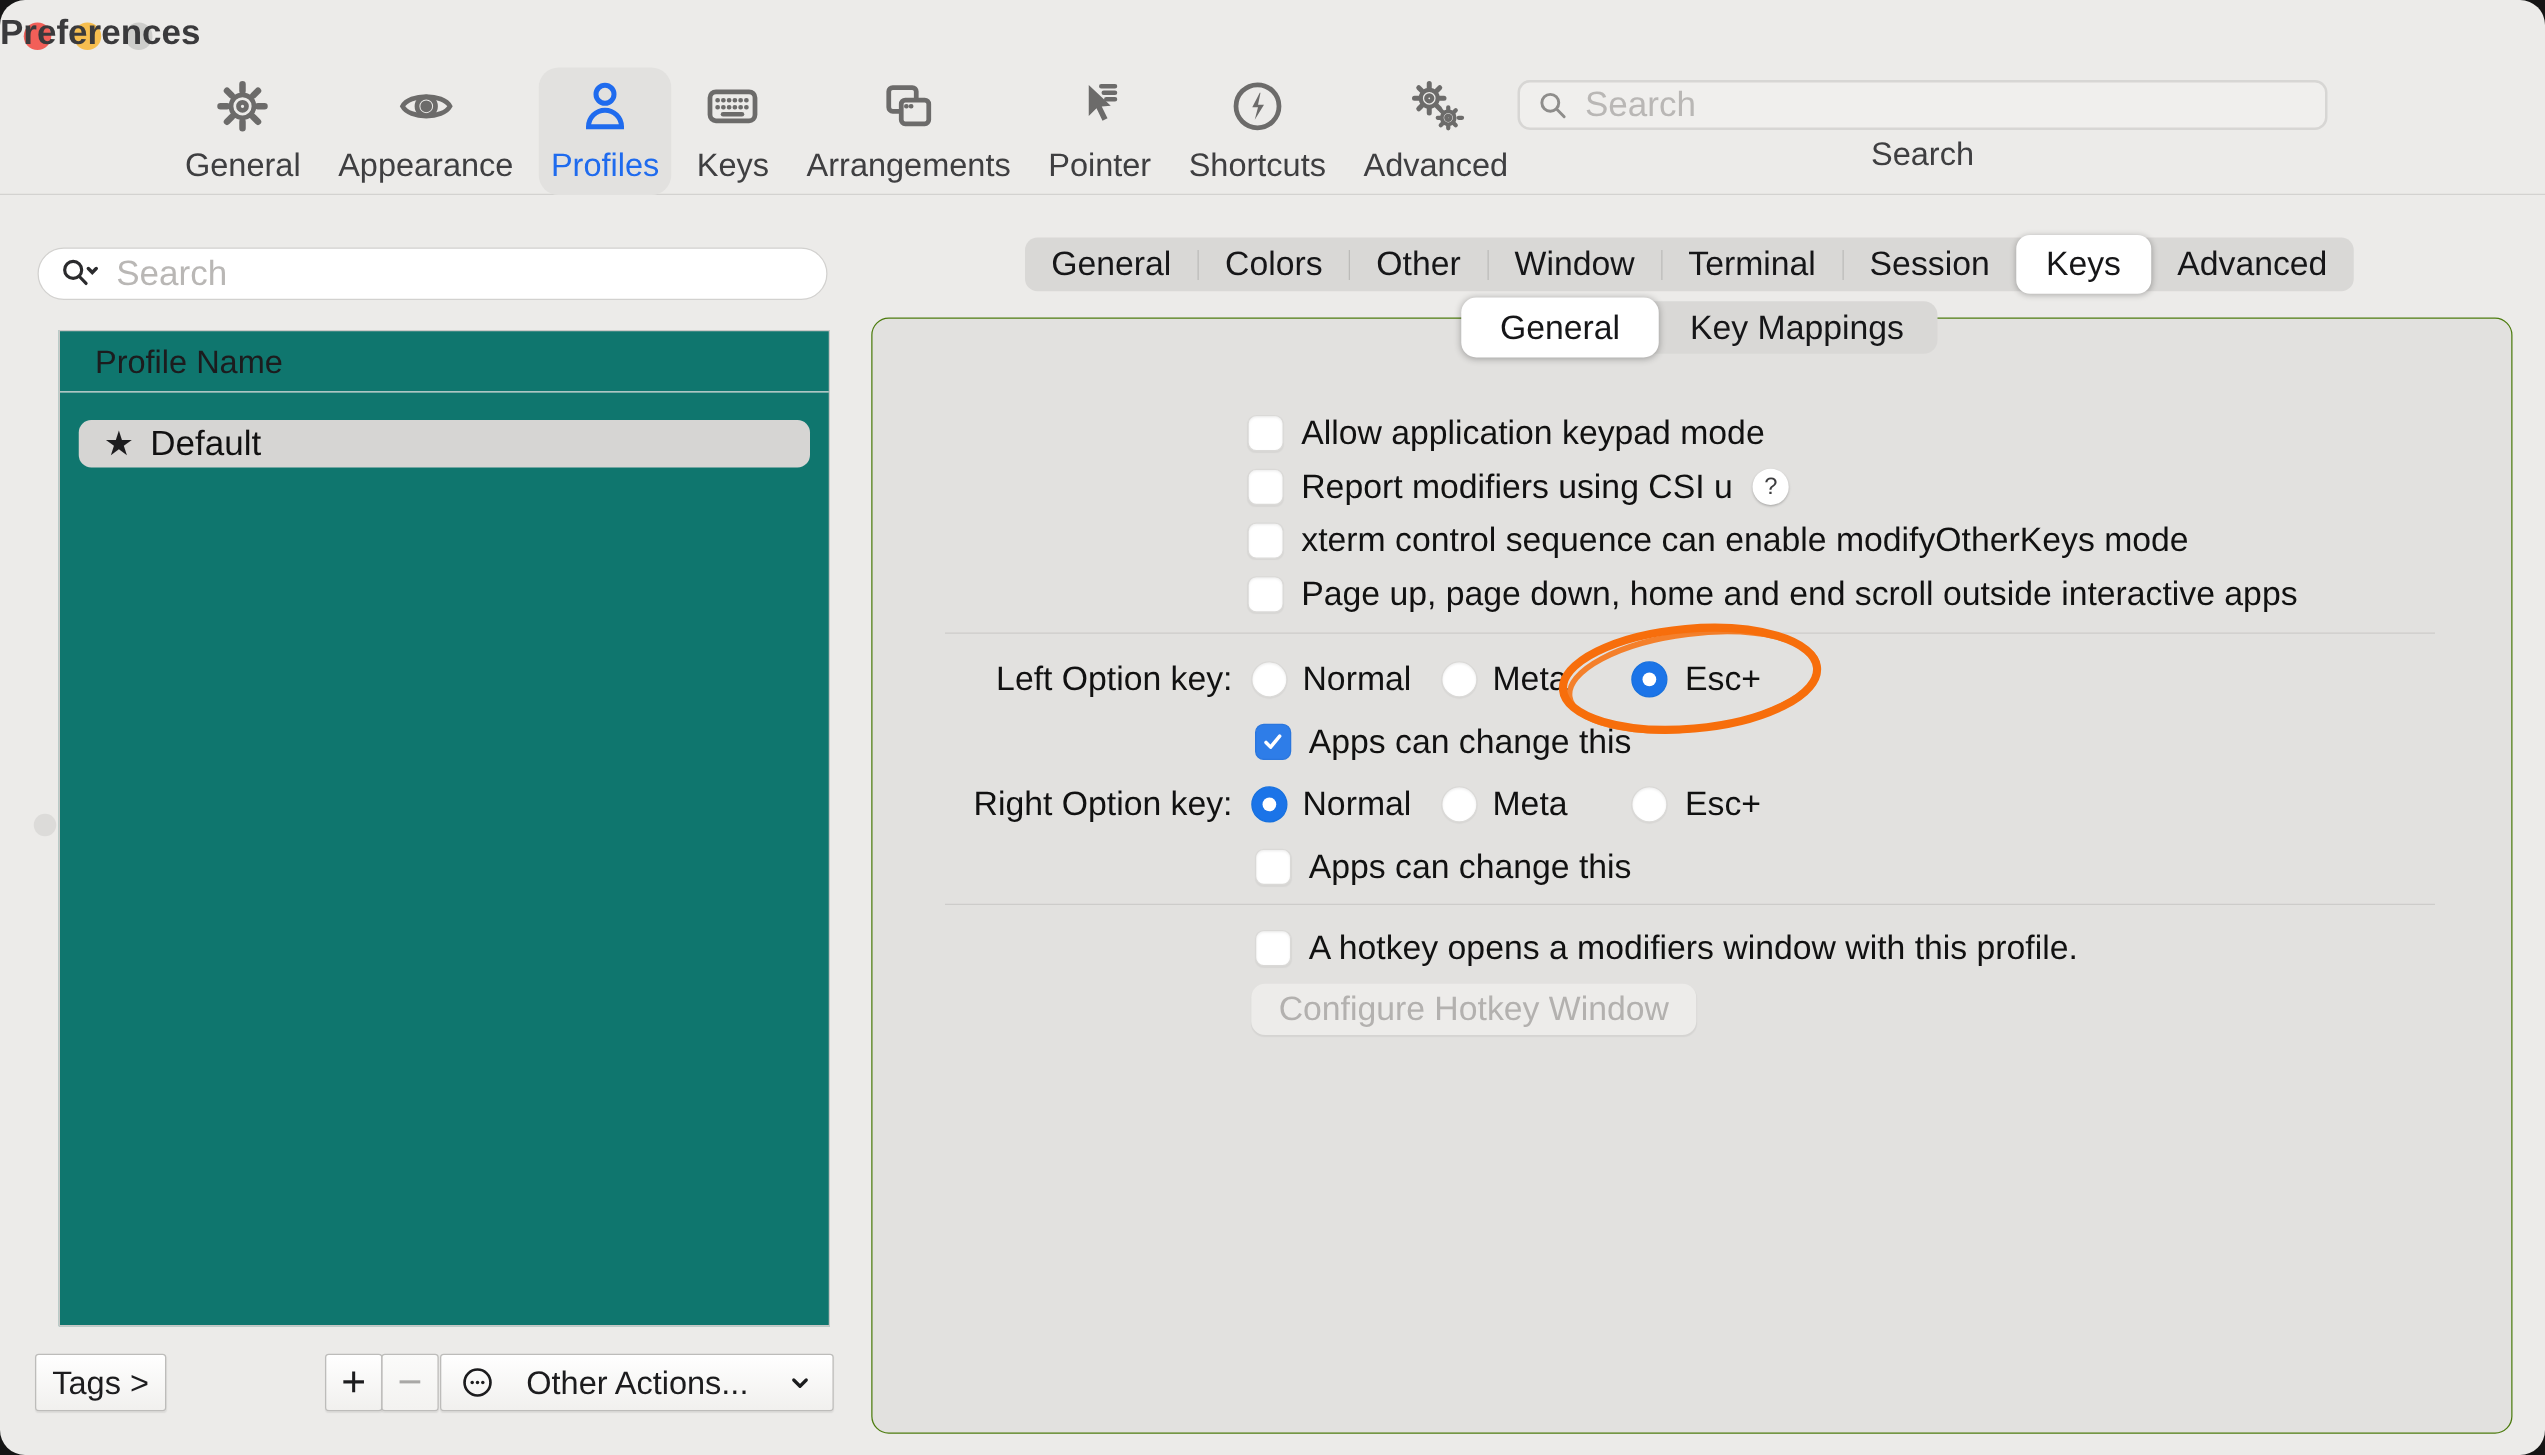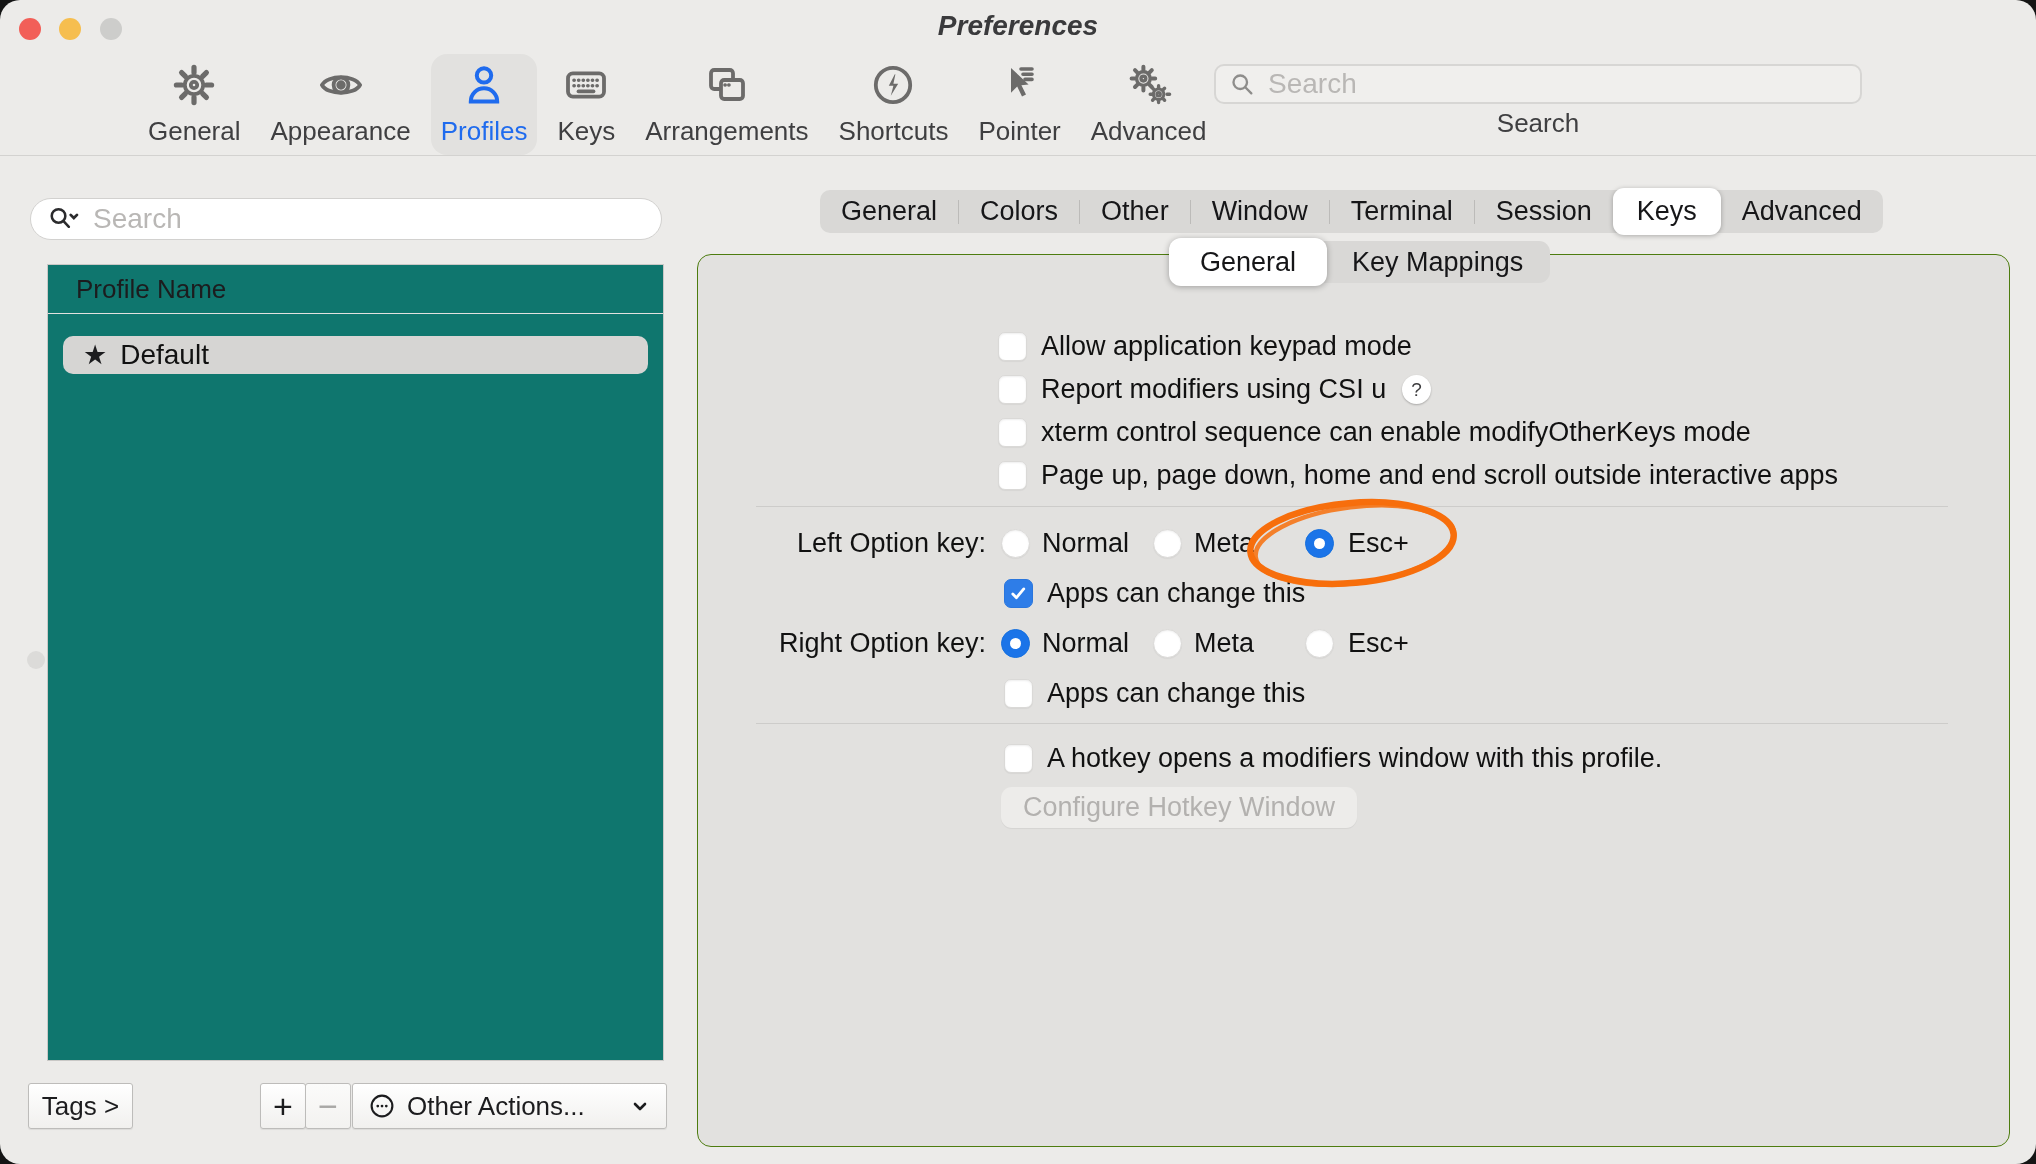--- a/index.html
+++ b/index.html
@@ -5,21 +5,21 @@
   html,body{margin:0;padding:0;}
   body{width:2036px;height:1164px;background:#151515;font-family:"Liberation Sans","DejaVu Sans",sans-serif;-webkit-font-smoothing:antialiased;}
   .window{position:absolute;inset:0;background:#ecebe9;border-radius:20px;overflow:hidden;color:#1d1d1f;}
 
   
   .titlebar{position:absolute;left:0;top:0;right:0;height:155px;border-bottom:1px solid #d3d2d0;}
   .tl{position:absolute;top:18px;width:22px;height:22px;border-radius:50%;}
   .tl.red{left:19px;background:#f25f58;}
   .tl.yellow{left:59px;background:#f6be4f;}
   .tl.gray{left:100px;background:#cdcdcb;}
-  .win-title{position:absolute;top:10px;left:0;right:0;text-align:center;font-size:28px;font-weight:bold;color:#3a3a3c;font-style:italic;}
+  .win-title{position:absolute;top:10px;left:0;right:0;font-size:28px;font-weight:bold;color:#3a3a3c;}
 
   .toolbar{position:absolute;left:138px;top:54px;display:flex;gap:10px;align-items:flex-start;}
   .tb-item{display:flex;flex-direction:column;align-items:center;padding:7px 10px 8px;border-radius:16px;color:#6c6b6a;cursor:default;}
   .tb-item .tb-label{font-size:26px;color:#3f3f41;margin-top:3px;white-space:nowrap;}
   .tb-item svg{width:50px;height:48px;}
   .tb-item.selected{background:#e2e1df;}
   .tb-item.selected .tb-label{color:#1f6bee;}
   .tb-item.selected{color:#1f6bee;}
 
   .tb-search{position:absolute;left:1214px;top:64px;width:648px;height:40px;background:#f0efed;border:2px solid #d7d6d4;border-radius:10px;display:flex;align-items:center;padding:0 12px;box-sizing:border-box;}
@@ -39,21 +39,21 @@
   .profile-row{margin:22px 15px 0;height:38px;border-radius:10px;background:#d6d5d3;display:flex;align-items:center;padding-left:20px;gap:13px;}
   .profile-row .star{font-size:27px;color:#1c1c1e;line-height:1;}
   .profile-row .pname{font-size:28px;color:#111;}
 
   .edge-dot{position:absolute;left:27px;top:651px;width:18px;height:18px;border-radius:50%;background:#dcdbd9;}
 
   .btn-bevel{background:linear-gradient(#ffffff,#f1f0ee);border:1px solid #bdbcba;border-radius:3px;box-shadow:0 1px 1px rgba(0,0,0,.07);box-sizing:border-box;display:flex;align-items:center;justify-content:center;font-size:26px;color:#1c1c1e;}
   .tags-btn{position:absolute;left:28px;top:1083px;width:105px;height:46px;}
   .plus-btn{position:absolute;left:260px;top:1083px;width:46px;height:46px;font-size:34px;font-weight:300;}
   .minus-btn{position:absolute;left:305px;top:1083px;width:46px;height:46px;font-size:34px;color:#a9a8a6;background:linear-gradient(#fbfbfa,#f3f2f0);}
-  .other-btn{position:absolute;left:352px;top:1083px;width:315px;height:46px;justify-content:flex-start;padding:0 14px;gap:10px;}
+  .other-btn{position:absolute;left:352px;top:1083px;width:315px;height:46px;justify-content:flex-start;padding:0 14px;gap:24px;}
   .other-btn svg{width:30px;height:30px;color:#1c1c1e;}
   .other-btn .chev{margin-left:auto;width:24px;height:24px;}
 
   
   .panel{position:absolute;left:697px;top:254px;width:1313px;height:893px;background:#e2e1df;border:1px solid #4d7c0f;border-radius:14px;box-sizing:border-box;}
 
   .tabstrip{position:absolute;left:820px;top:190px;height:43px;background:#d9d8d6;border-radius:10px;display:flex;align-items:center;z-index:3;}
   .seg{font-size:27px;color:#161618;padding:0 21px;height:43px;display:flex;align-items:center;white-space:nowrap;}
   .seg.active{background:#fff;border-radius:11px;height:47px;margin:-2px -1px;box-shadow:0 1px 5px rgba(0,0,0,.28);padding:0 24px;}
   .segsep{width:1px;height:24px;background:#bcbbb9;}
@@ -126,32 +126,32 @@
       </div>
       <div class="tb-item">
         <span><svg viewBox="0 0 24 24" fill="none" stroke="currentColor" stroke-width="1.9">
               <rect x="4" y="4.5" width="11" height="9.5" rx="1.6"></rect>
               <rect x="9" y="9.5" width="11" height="9.5" rx="1.6" fill="#ecebe9"></rect>
               <path d="M11 12h2" stroke-width="1.8" stroke-dasharray="0.1 1.8" stroke-linecap="round"></path>
             </svg></span>
         <span class="tb-label">Arrangements</span>
       </div>
       <div class="tb-item">
+        <span><svg viewBox="0 0 24 24" fill="none" stroke="currentColor" stroke-width="1.8" stroke-linecap="round">
+              <path d="M7.5 3.5v12.4l3.1-3.1 2.4 5 2-1-2.3-4.7 3.6-.3Z" fill="currentColor" stroke="none"></path>
+              <path d="M12.5 4h5.5M13.5 6.6h4.5M14.5 9.2h3.5"></path>
+            </svg></span>
+        <span class="tb-label">Pointer</span>
+      </div>
+      <div class="tb-item">
         <span><svg viewBox="0 0 24 24" fill="none" stroke="currentColor" stroke-width="1.9">
               <circle cx="12" cy="12" r="8.6"></circle>
               <path d="M12.9 6.6L9.9 12.4h2.3L10.9 17.4l3.7-6h-2.4l1-4.8Z" fill="currentColor" stroke="none"></path>
             </svg></span>
         <span class="tb-label">Shortcuts</span>
-      </div>
-      <div class="tb-item">
-        <span><svg viewBox="0 0 24 24" fill="none" stroke="currentColor" stroke-width="1.8" stroke-linecap="round">
-              <path d="M7.5 3.5v12.4l3.1-3.1 2.4 5 2-1-2.3-4.7 3.6-.3Z" fill="currentColor" stroke="none"></path>
-              <path d="M12.5 4h5.5M13.5 6.6h4.5M14.5 9.2h3.5"></path>
-            </svg></span>
-        <span class="tb-label">Pointer</span>
       </div>
       <div class="tb-item">
         <span><svg viewBox="0 0 24 24" fill="none" stroke="currentColor" stroke-linecap="round">
               <g stroke-width="1.7">
                 <circle cx="9.2" cy="8.8" r="3.4"></circle>
                 <circle cx="9.2" cy="8.8" r="1.2"></circle>
                 <path d="M9.2 2.9v1.7M9.2 13v1.7M3.3 8.8H5M13.4 8.8h1.7M5 4.6l1.2 1.2M12.2 11.8l1.2 1.2M5 13l1.2-1.2M12.2 5.8l1.2-1.2" stroke-width="2"></path>
               </g>
               <g stroke-width="1.5">
                 <circle cx="16.8" cy="16.6" r="2.6"></circle>

